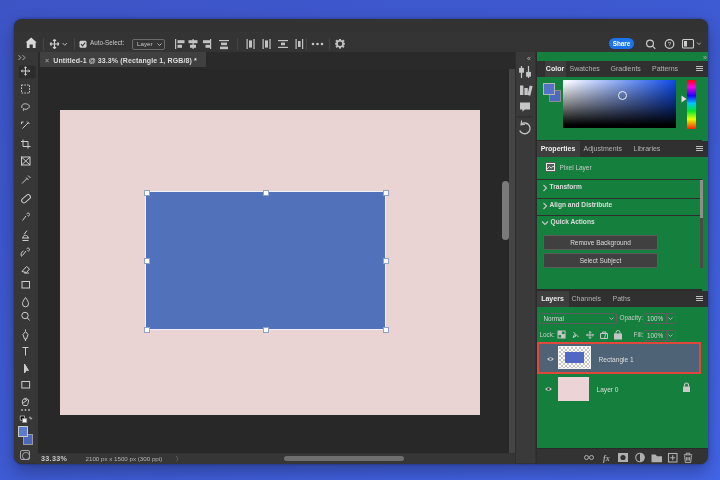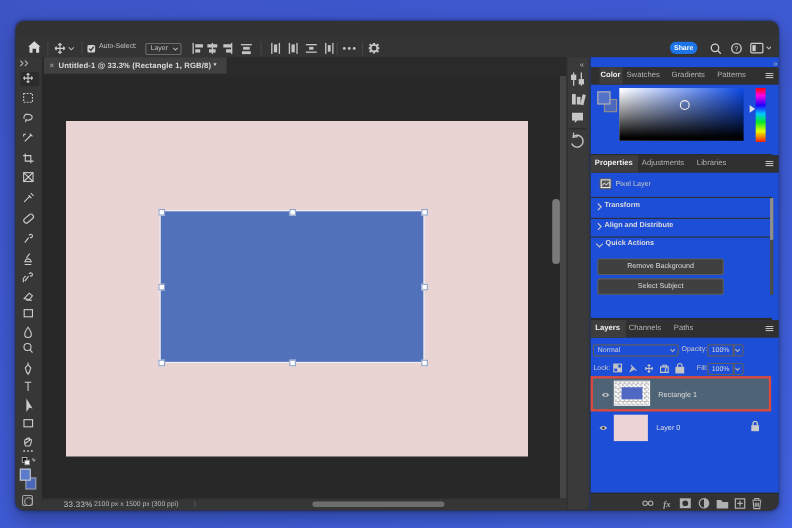--- a/index.html
+++ b/index.html
@@ -19,21 +19,21 @@
 
 #canvas{position:absolute;left:24px;top:50.3px;width:476.5px;height:384.7px;background:#282828;}
 #doc{position:absolute;left:21.5px;top:41.5px;width:420px;height:304.5px;background:#e9d3d3;}
 #bluerect{position:absolute;left:108px;top:123.5px;width:239px;height:137px;background:#5171ba;outline:1px solid rgba(240,245,255,.85);}
 .hdl{position:absolute;width:4px;height:4px;background:#fff;border:1px solid #8fa3c8;}
 
 #status{position:absolute;left:24px;top:435px;width:476.5px;height:10px;background:#363636;color:#c9c9c9;font-size:6.5px;}
 
 #strip{position:absolute;left:500.5px;top:33.3px;width:19.5px;height:411.7px;background:#3a3a3a;border-left:1px solid #2e2e2e;}
 
-#dock{position:absolute;left:521.5px;top:33.3px;width:172px;height:411.7px;background:#1d4ed8;border-left:1px solid #2b2b2b;}
+#dock{position:absolute;left:521.5px;top:33.3px;width:172px;height:411.7px;background:#15803d;border-left:1px solid #2b2b2b;}
 .tabrow{position:absolute;left:0;width:172px;height:16px;background:#303030;}
 .ptab{position:absolute;top:0;height:16px;line-height:16px;font-size:7px;color:#b2b2b2;}
 .ptab.act{background:#3e3e3e;color:#efefef;font-weight:bold;}
 .burger{position:absolute;right:5.5px;top:5px;width:7px;height:5.5px;background:repeating-linear-gradient(to bottom,#c0c0c0 0,#c0c0c0 1.1px,rgba(0,0,0,0) 1.1px,rgba(0,0,0,0) 2.2px);}
 .psep{position:absolute;left:0;width:165px;height:1px;background:#2e2e2e;}
 .hdr{position:absolute;font-size:6.6px;font-weight:bold;color:#dcdcdc;}
 .qbtn{position:absolute;left:6.5px;width:113px;height:13px;background:#404040;border:1px solid #5c5c5c;border-radius:2px;color:#dcdcdc;font-size:6.5px;text-align:center;line-height:13px;}
 
 .lrow{position:absolute;left:0;width:165px;}
 .eye{position:absolute;left:7px;width:9px;height:6px;}
@@ -178,21 +178,21 @@
       <div class="hdl" style="left: 225px; top: 121px;"></div>
       <div class="hdl" style="left: 344.5px; top: 121px;"></div>
       <div class="hdl" style="left: 105.5px; top: 189.5px;"></div>
       <div class="hdl" style="left: 344.5px; top: 189.5px;"></div>
       <div class="hdl" style="left: 105.5px; top: 258px;"></div>
       <div class="hdl" style="left: 225px; top: 258px;"></div>
       <div class="hdl" style="left: 344.5px; top: 258px;"></div>
     </div>
   <div id="status">
     <div id="hscroll" style="position:absolute;left:245.7px;top:2.4px;width:120px;height:5px;background:#6e6e6e;border-radius:2.5px;"></div>
-    <span style="position:absolute;left:20px;top:0.8px;font-weight:normal;font-size:7.2px;letter-spacing:0.3px;">33.33%</span>
+    <span style="position:absolute;left:3px;top:0.8px;font-weight:bold;font-size:7.2px;letter-spacing:0.3px;">33.33%</span>
     <span style="position:absolute;left:47.5px;top:1.5px;color:#b5b5b5;font-size:6.2px;">2100 px x 1500 px (300 ppi)</span>
     <span style="position:absolute;left:137.5px;top:1px;color:#ababab;font-size:6.5px;">〉</span>
   </div>
   <div id="strip">
     <svg width="24" height="412" viewBox="0 0 24 412" style="position:absolute;left:-2.5px;top:0;">
       <text x="14" y="9" font-size="7" fill="#b2b2b2" font-family="Liberation Sans,sans-serif">«</text>
       <g stroke="#c6c6c6" stroke-width="1.2" fill="none">
         <path d="M8.5 14 V26 M15.5 14 V26"></path>
         <rect x="6.7" y="16.5" width="3.6" height="3.6" fill="#c6c6c6"></rect>
         <rect x="13.7" y="20.5" width="3.6" height="3.6" fill="#c6c6c6"></rect>

